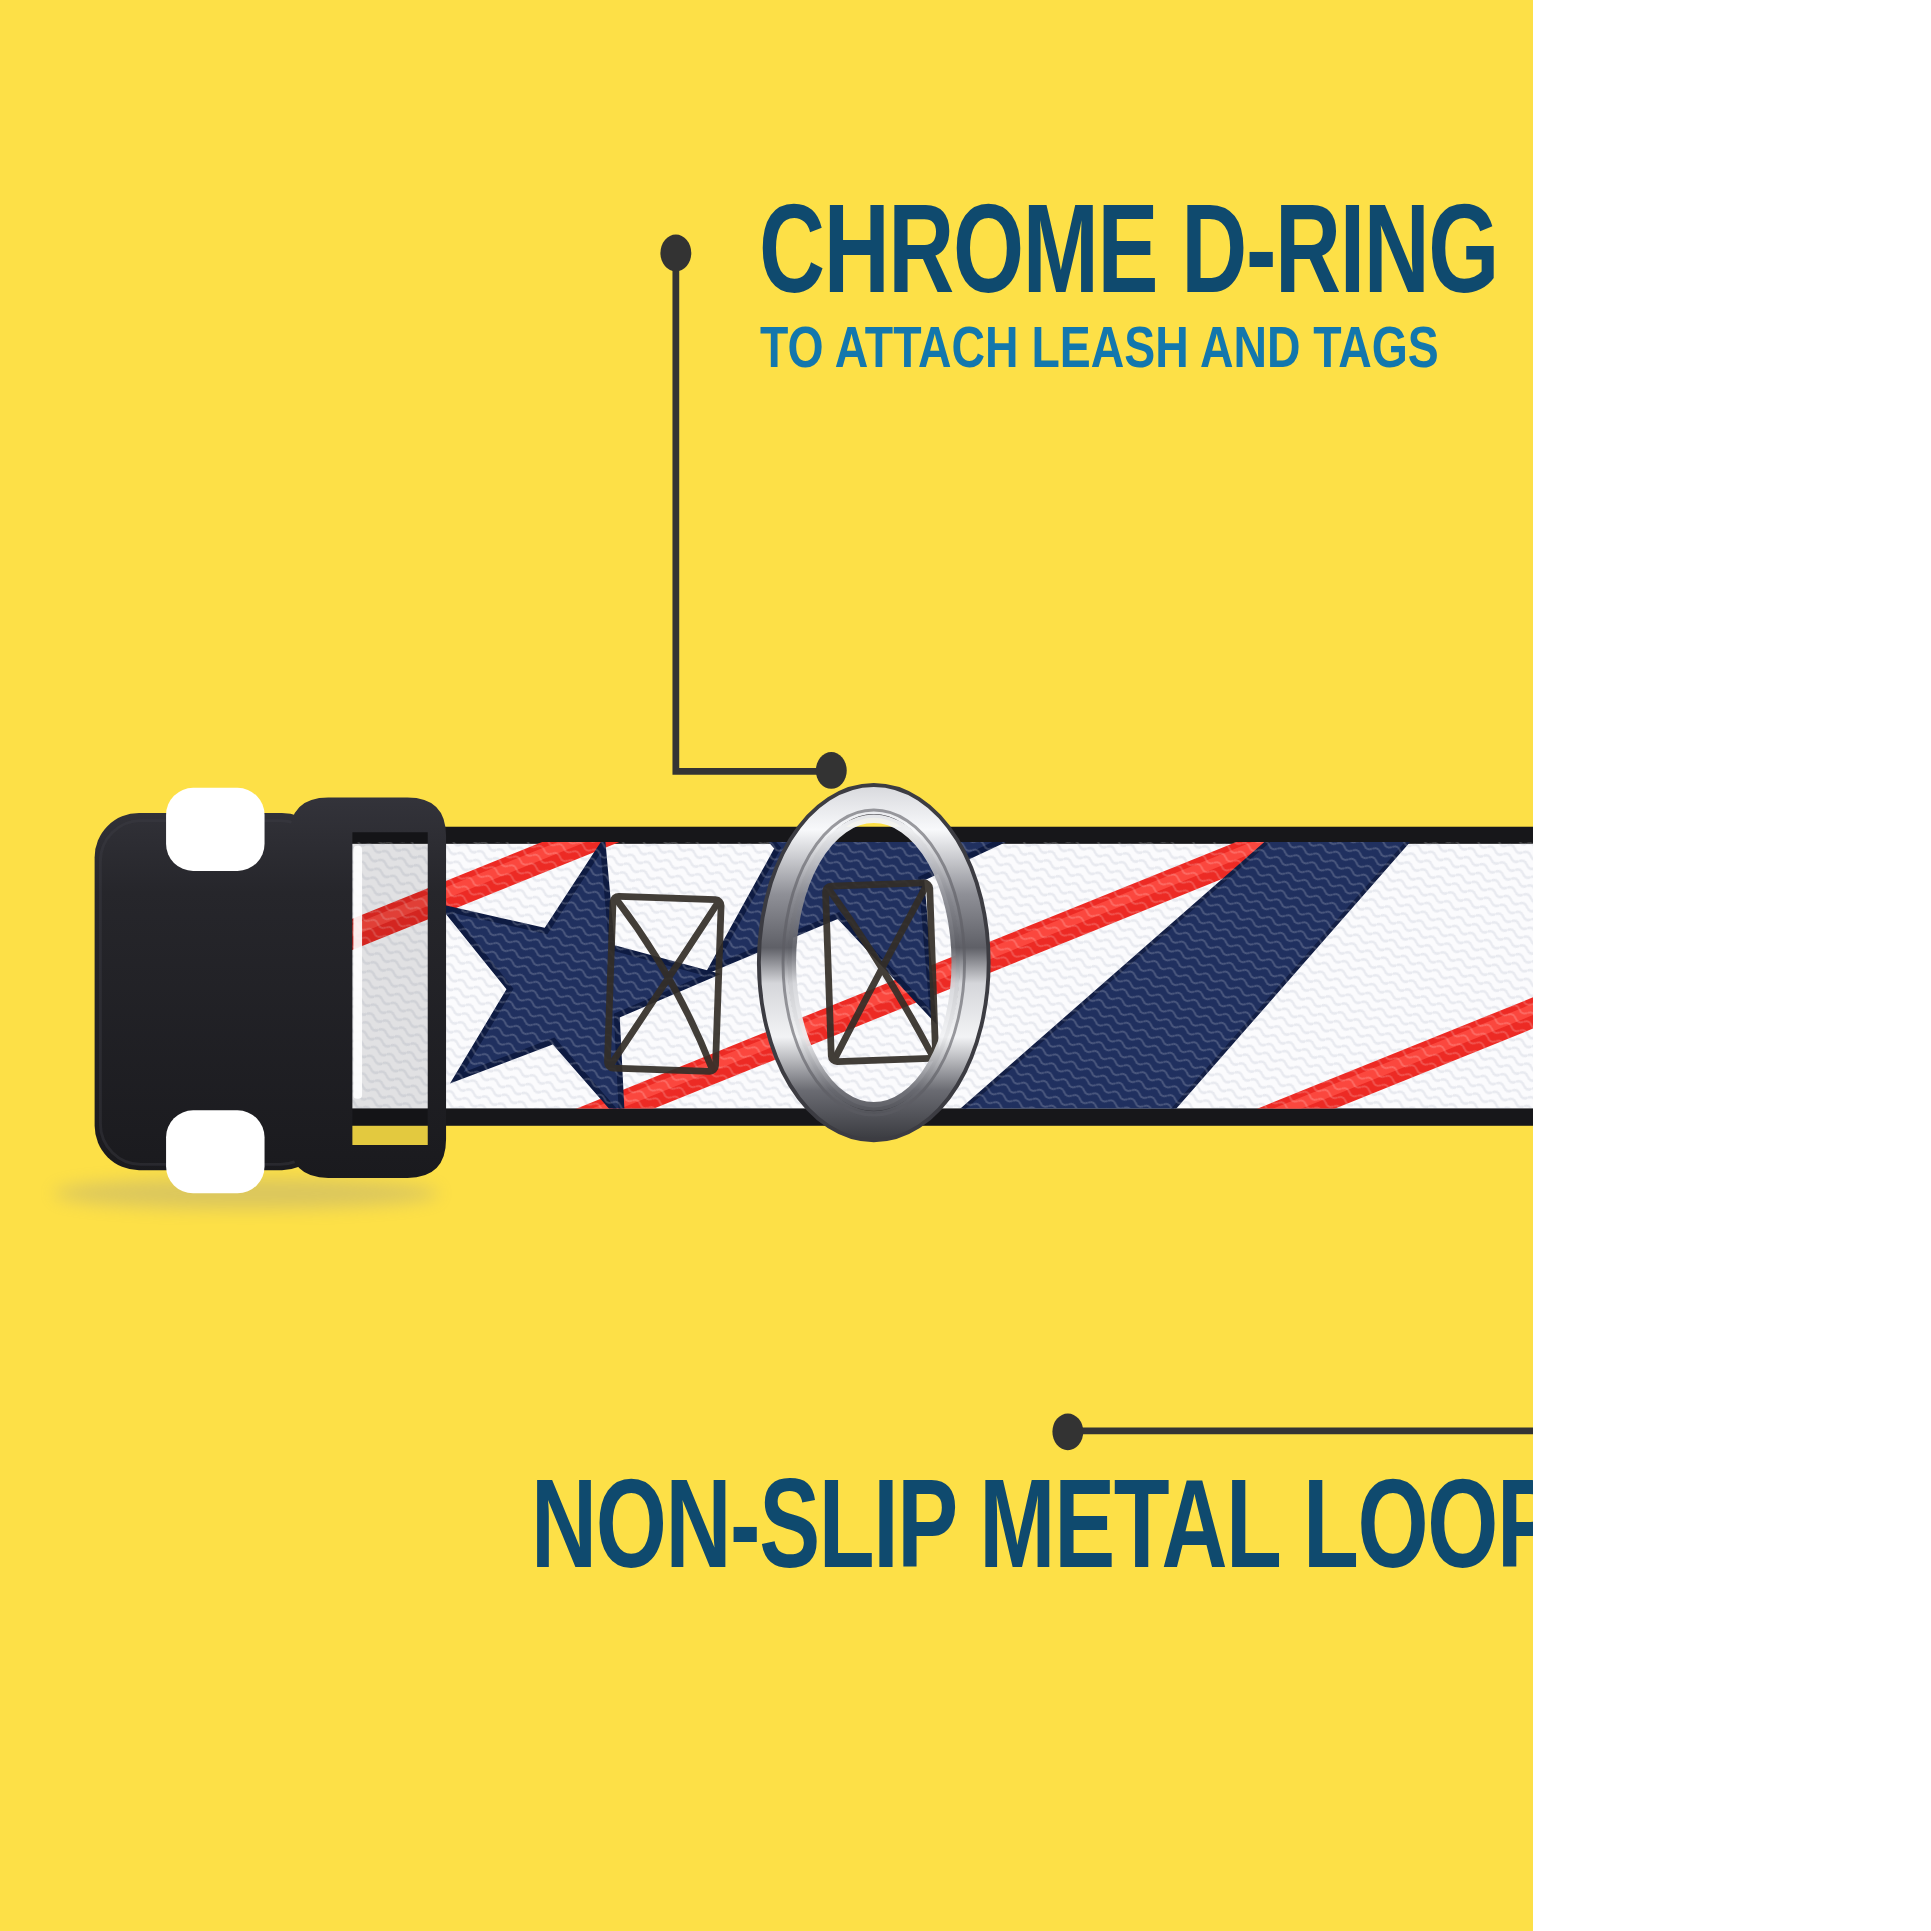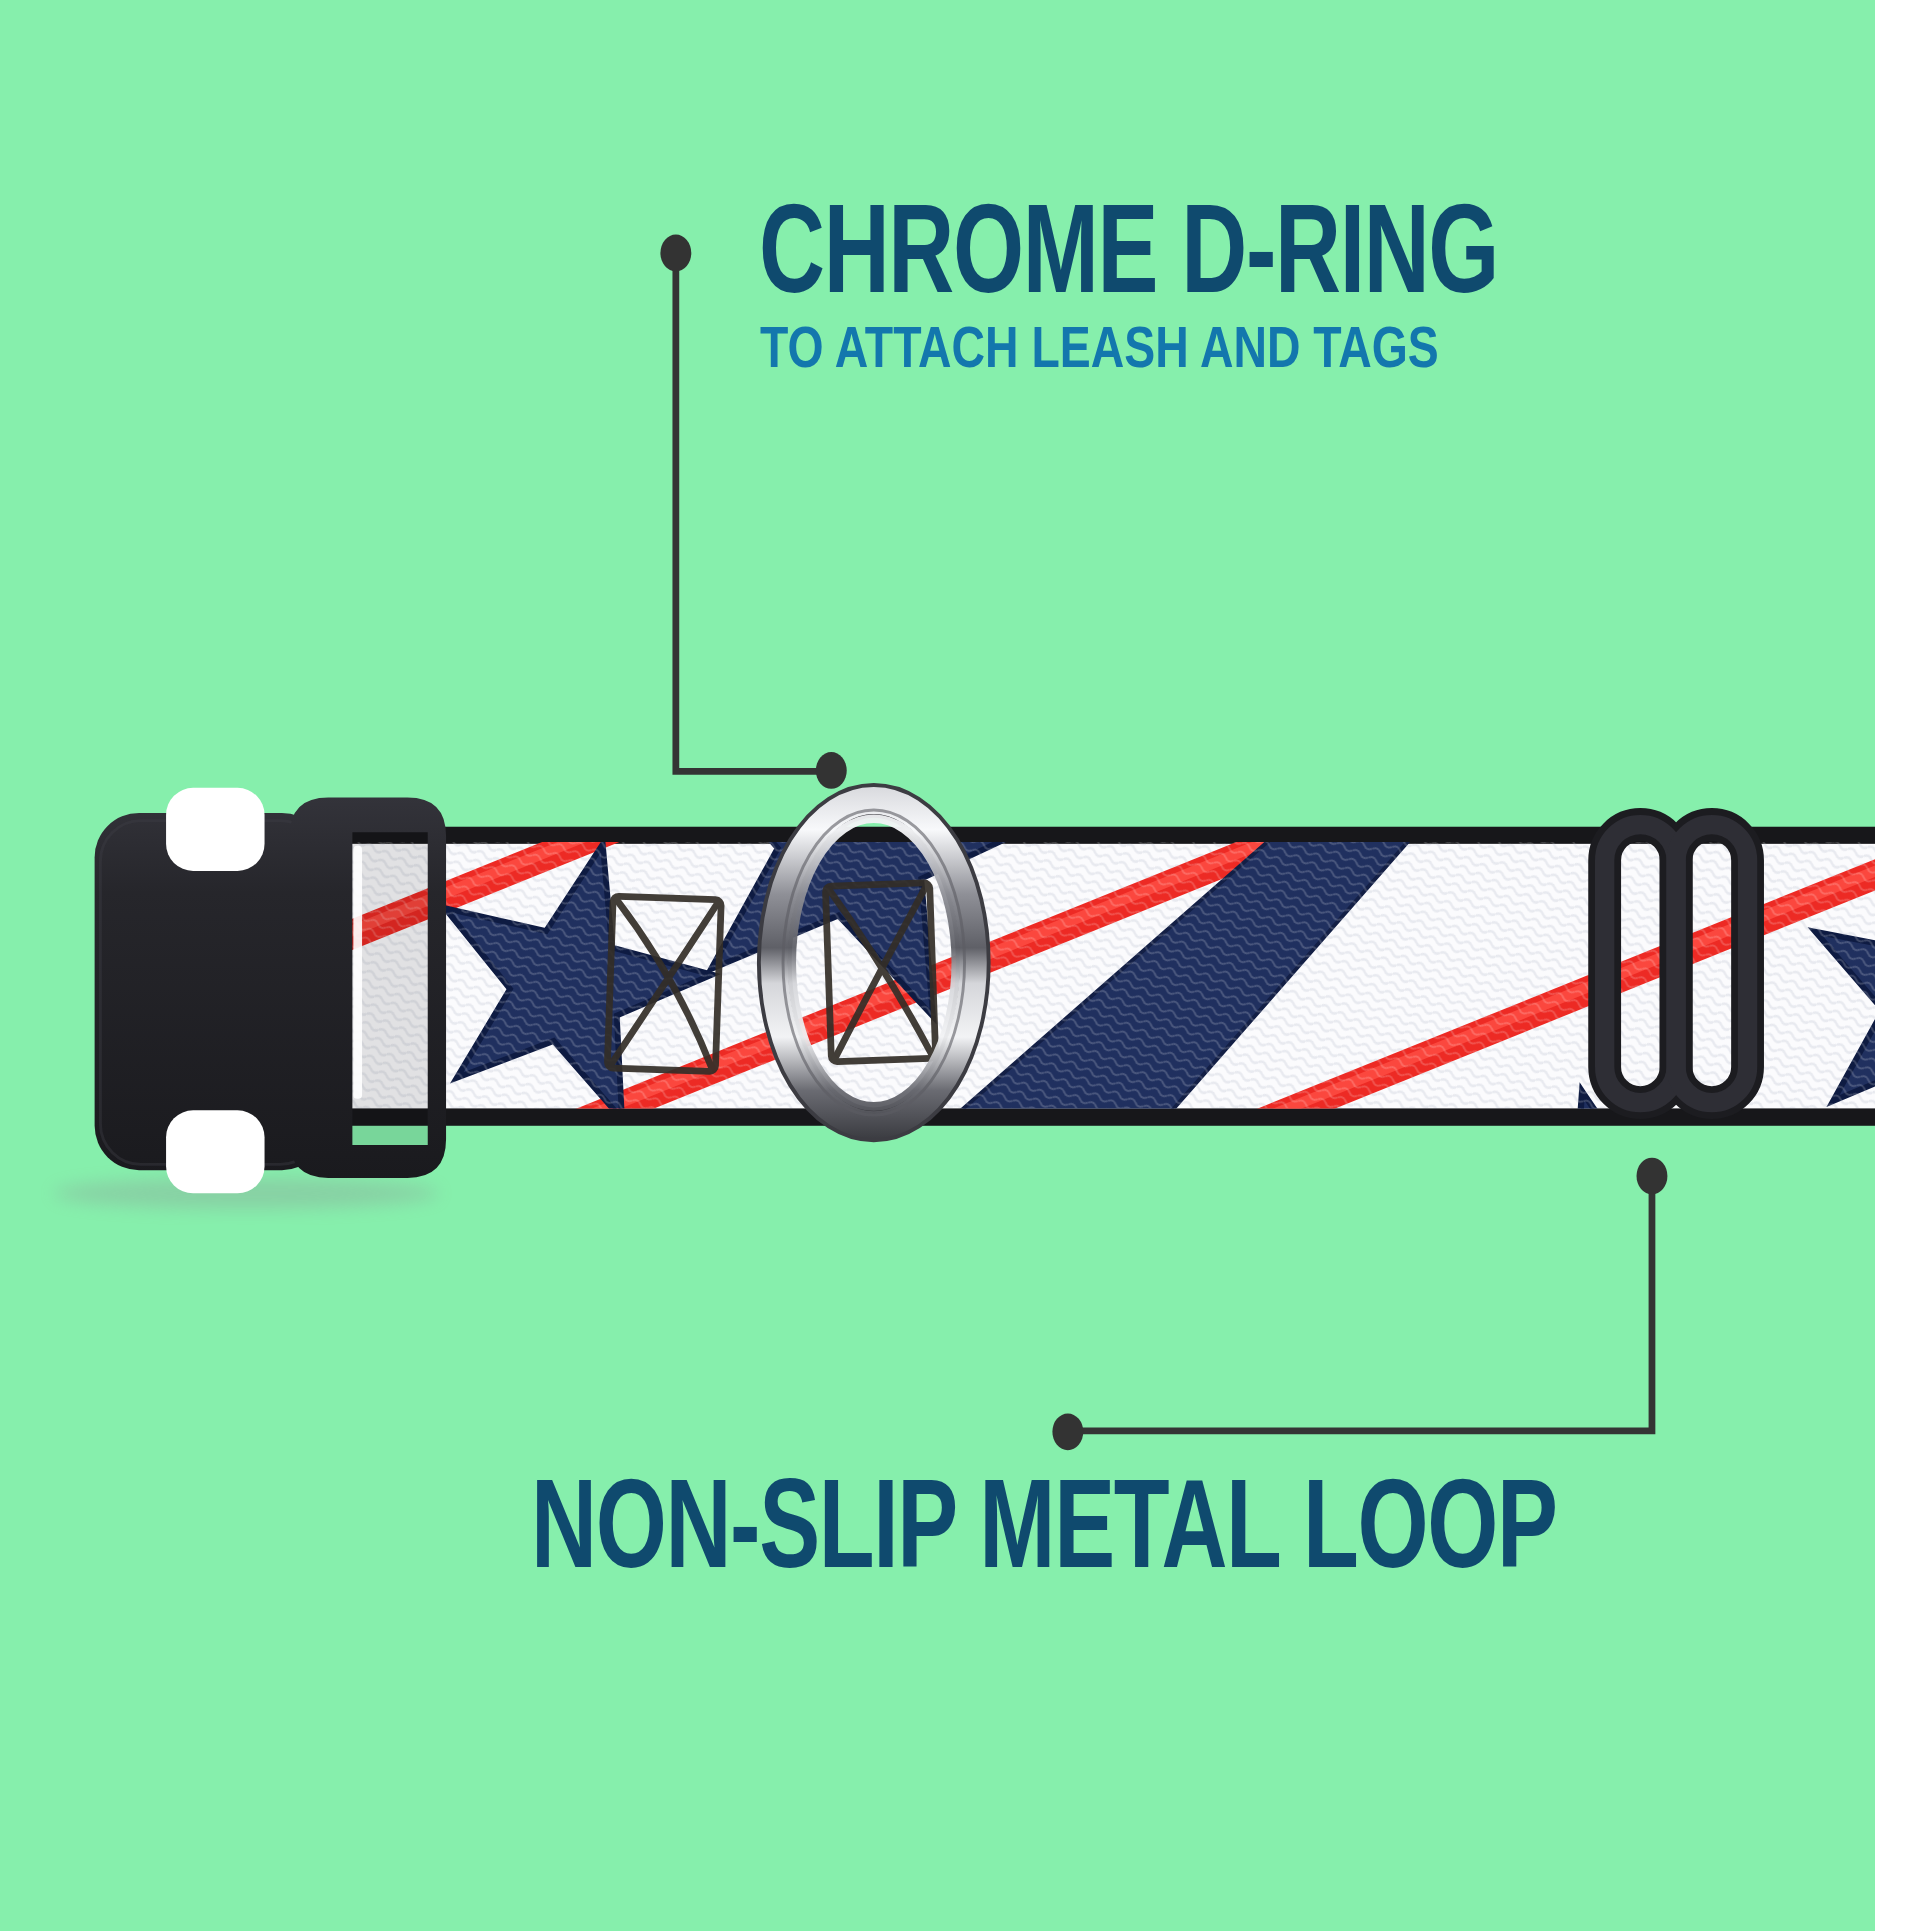--- a/index.html
+++ b/index.html
@@ -1,16 +1,16 @@
 <!DOCTYPE html>
 <html><head>
 <meta charset="utf-8">
 <style>
   html,body{margin:0;padding:0;background:#ffffff;}
-  .canvas{position:relative;width:1875px;height:1931px;background:#86efac;overflow:hidden;
+  .canvas{position:relative;width:1533px;height:1931px;background:#fde047;overflow:hidden;
           font-family:"Liberation Sans","DejaVu Sans",sans-serif;}
   .art{position:absolute;left:0;top:0;width:1931px;height:1931px;}
   .callout-title{position:absolute;font-weight:700;font-size:127px;line-height:1;
                  color:#0f4a6e;letter-spacing:-1.9px;white-space:nowrap;}
   .callout-sub{position:absolute;font-weight:700;font-size:58px;line-height:1;
                color:#1377ad;letter-spacing:0;white-space:nowrap;text-align:right;}
   .squeeze{display:inline-block;transform:scaleX(0.72);transform-origin:0 0;}
   .squeeze-sub{display:inline-block;transform:scaleX(0.80);transform-origin:0 0;}
   .t-top-title{left:759px;top:185px;}
   .t-top-sub{left:760px;top:318px;}

